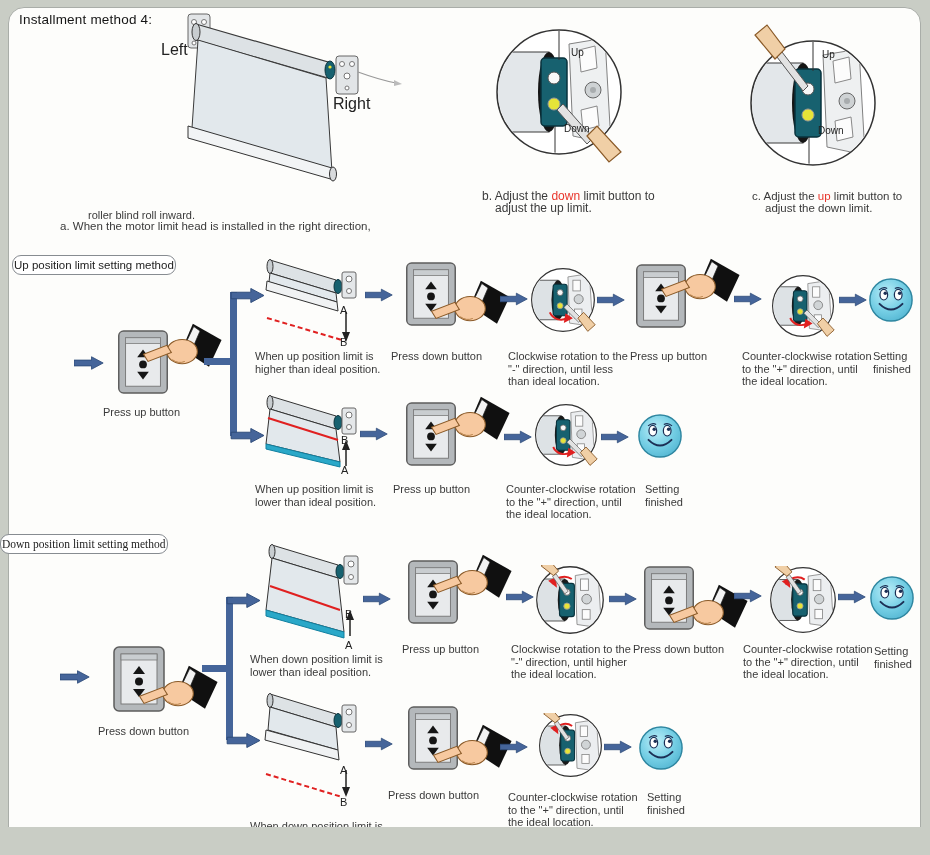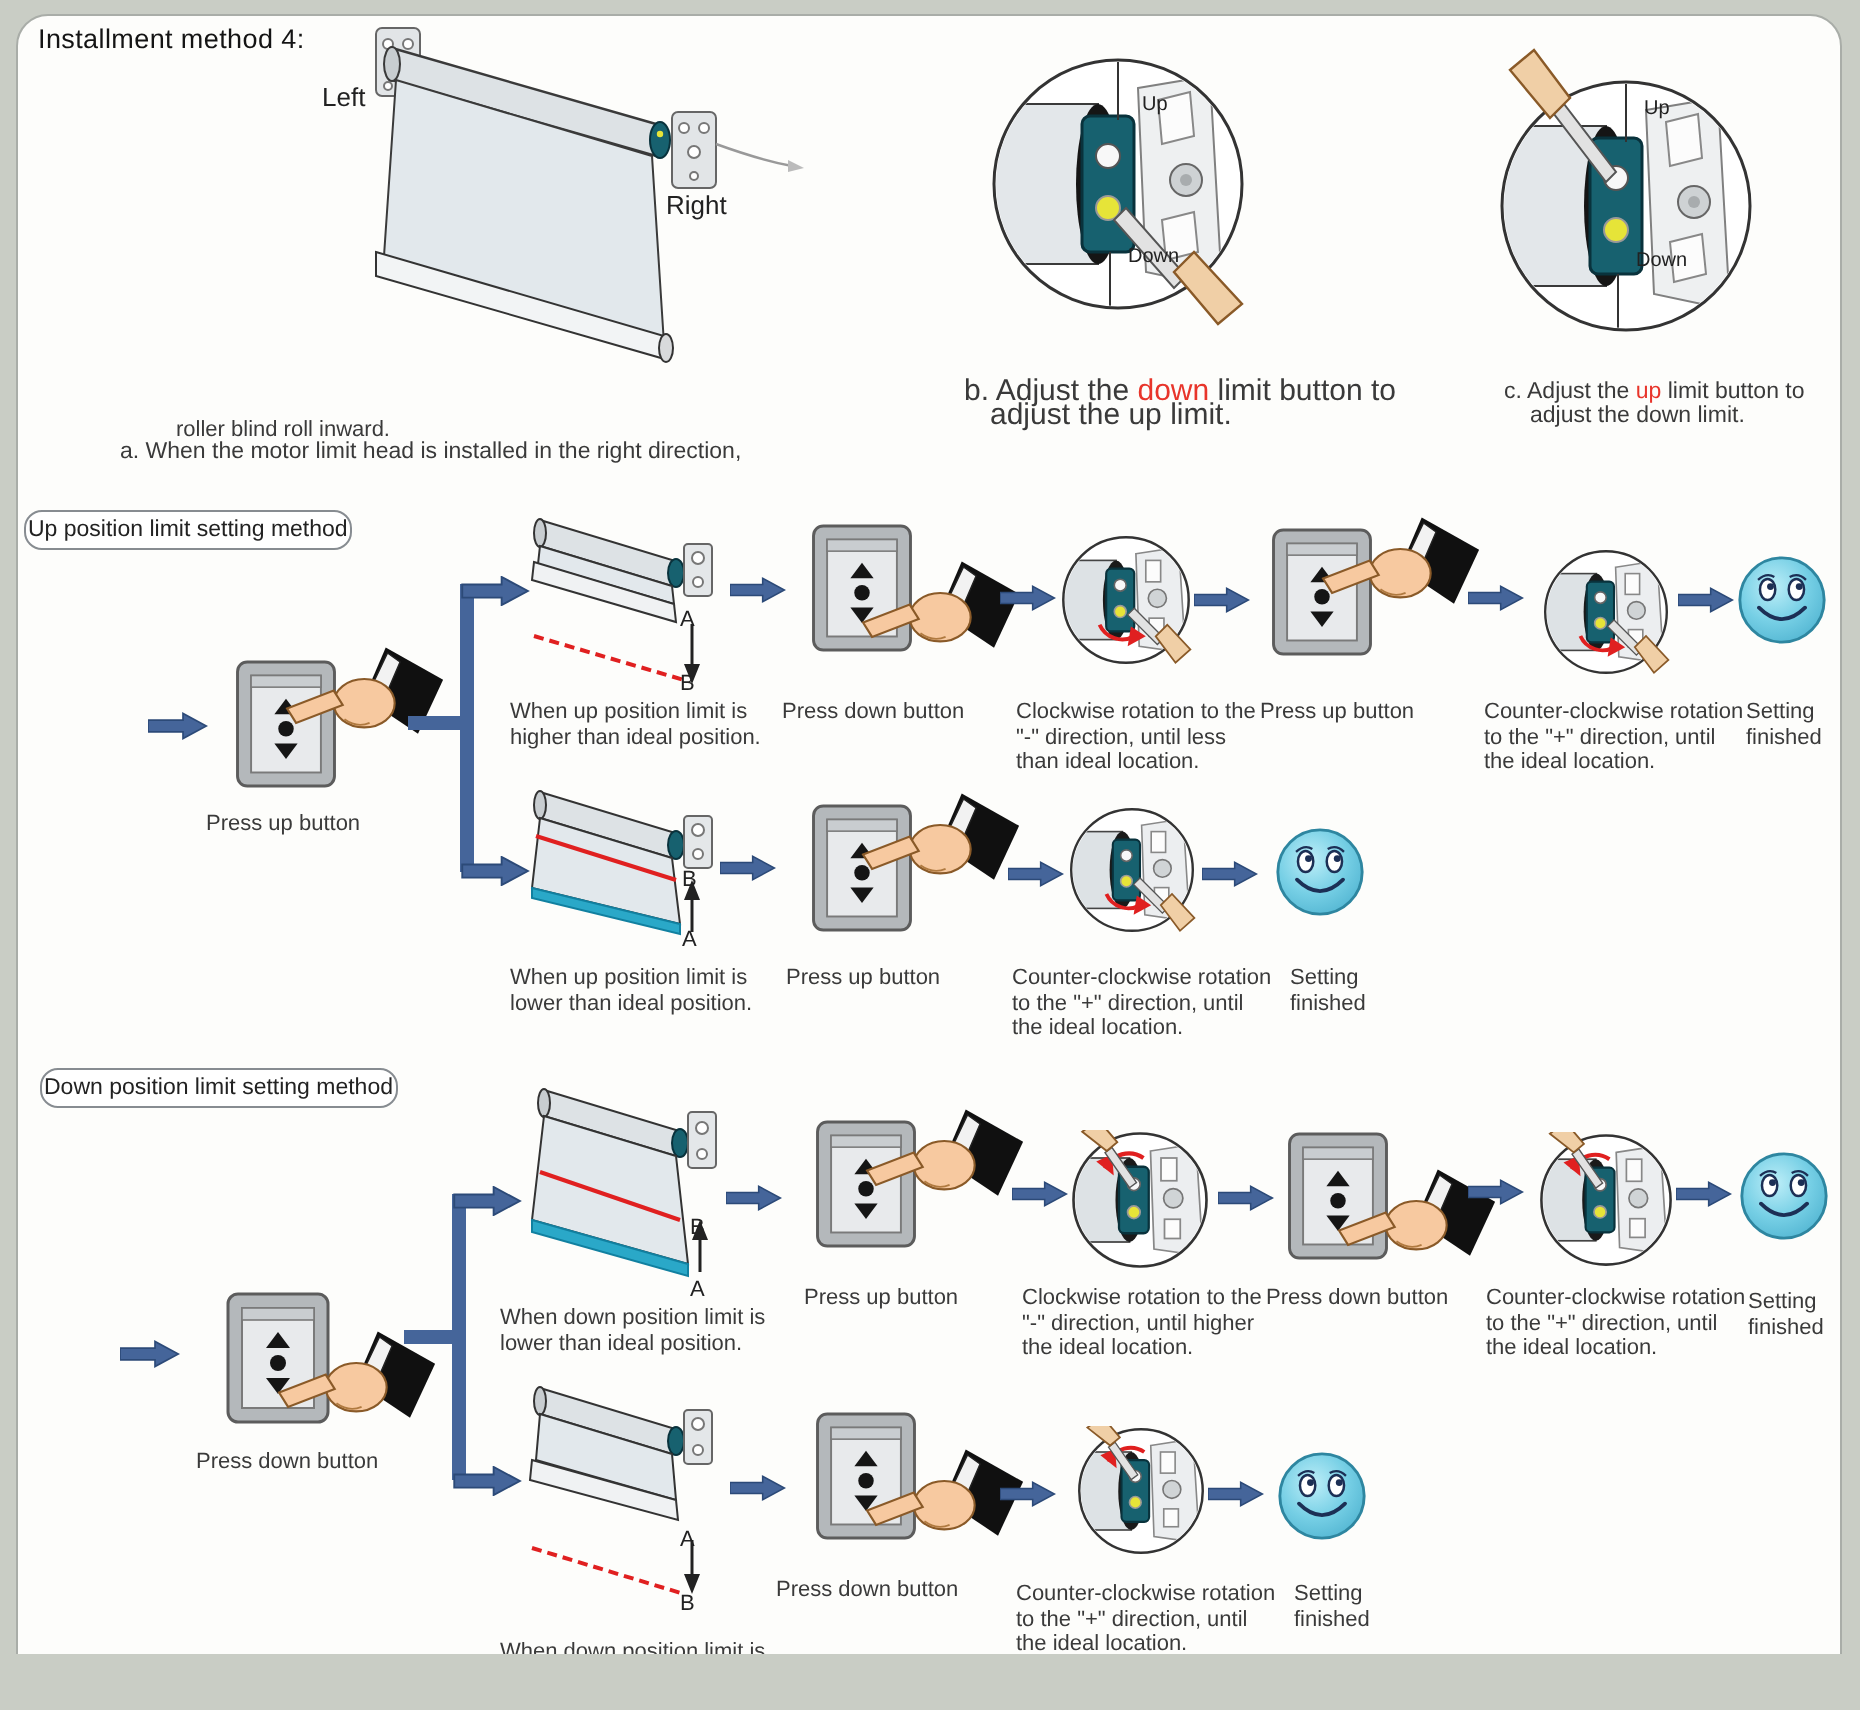--- a/index.html
+++ b/index.html
@@ -2,21 +2,21 @@
 <html><head>
 <meta charset="utf-8">
 <style>
   html,body{margin:0;padding:0;background:#c9cdc5;font-family:"Liberation Sans",sans-serif;}
   #canvas{position:relative;width:930px;height:827px;background:#c9cdc5;overflow:hidden;}
   #panel{position:absolute;left:8px;top:7px;width:911px;height:839px;background:#fdfdfb;
          border:1px solid #a9ada8;border-radius:16px;}
   .abs{position:absolute;}
   .title{position:absolute;font-size:13.5px;color:#141414;letter-spacing:.2px;}
   .cap{position:absolute;font-size:11px;line-height:12.6px;color:#3a3a3a;white-space:pre-line;}
-  .lbl{position:absolute;font-size:13px;color:#222;}
+  .lbl{position:absolute;font-size:16px;color:#222;}
   .ab{position:absolute;font-size:11px;color:#222;}
   .hdr{position:absolute;font-size:11.5px;color:#222;background:#fff;border:1.3px solid #878c91;
        border-radius:9px;padding:3px 1px;}
   .bar{position:absolute;background:#45659a;}
   .red{color:#e8352b;}
   svg{display:block;overflow:visible;}
 </style>
 </head>
 <body>
 
@@ -148,21 +148,21 @@
     <circle cx="63" cy="52" r="6" fill="#f8f8f8" stroke="#555"></circle>
     <circle cx="63" cy="78" r="6" fill="#e6e438" stroke="#999"></circle>
     <line x1="68" y1="4" x2="68" y2="34" stroke="#333" stroke-width="1"></line>
     <line x1="64" y1="100" x2="64" y2="130" stroke="#333" stroke-width="1"></line>
   </g>
   <polygon points="66,84 72,78 102,112 96,118" fill="#e2e2e2" stroke="#555"></polygon>
   <polygon points="96,110 106,100 130,126 118,136" fill="#f0cfa6" stroke="#8a5a28" stroke-width="1.2"></polygon>
 </svg>
 <div class="ab" style="left:571px;top:47px;font-size:10px;">Up</div>
 <div class="ab" style="left:564px;top:123px;font-size:10px;">Down</div>
-<div class="cap" style="left:482px;top:177px;font-size:15px;">
+<div class="cap" style="left:482px;top:177px;font-size:12px;">
   <span>b. Adjust the </span><span class="red">down</span><span> limit button to</span>
   <div style="padding-left:13px;">adjust the up limit.</div>
 </div>
 
 <svg class="abs" style="left:745px;top:9px;" width="136" height="156" viewBox="0 -16 136 140">
   <circle cx="68" cy="70" r="62" fill="#fff" stroke="#333" stroke-width="1.5"></circle>
   <clipPath id="cc">
         <circle cx="68" cy="70" r="61"></circle>
       </clipPath>
   <g clip-path="url(#cc)">
@@ -321,21 +321,21 @@
 
 <svg class="abs" style="left:601px;top:430px;" width="28" height="14">
       <use href="#arrow"></use>
     </svg>
 <svg class="abs" style="left:637px;top:413px;" width="46" height="46">
       <use href="#smiley"></use>
     </svg>
 <div class="cap" style="left:645px;top:483px;">Setting
 finished</div>
 
-<div class="hdr" style="left:20px;top:534px;">Down position limit setting method</div>
+<div class="hdr" style="left:0;top:534px;font-family:Liberation Serif, serif;">Down position limit setting method</div>
 
 <svg class="abs" style="left:60px;top:670px;" width="30" height="14">
       <use href="#arrow"></use>
     </svg>
 <svg class="abs" style="left:113px;top:646px;" width="52" height="66">
       <use href="#switch"></use>
     </svg>
 <svg class="abs" style="left:137px;top:664px;" width="84" height="52">
       <use href="#hand"></use>
     </svg>

